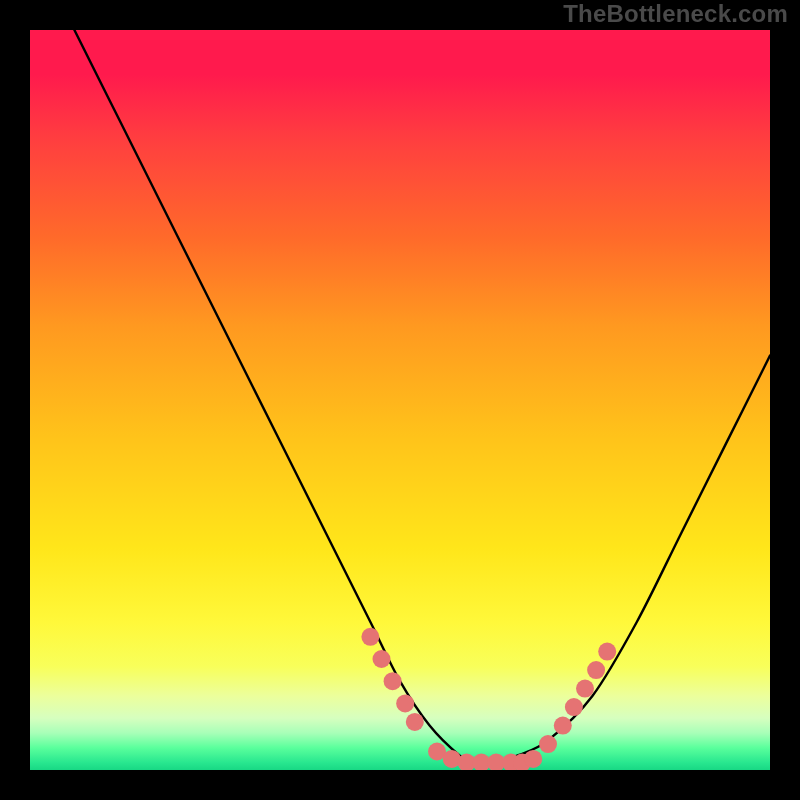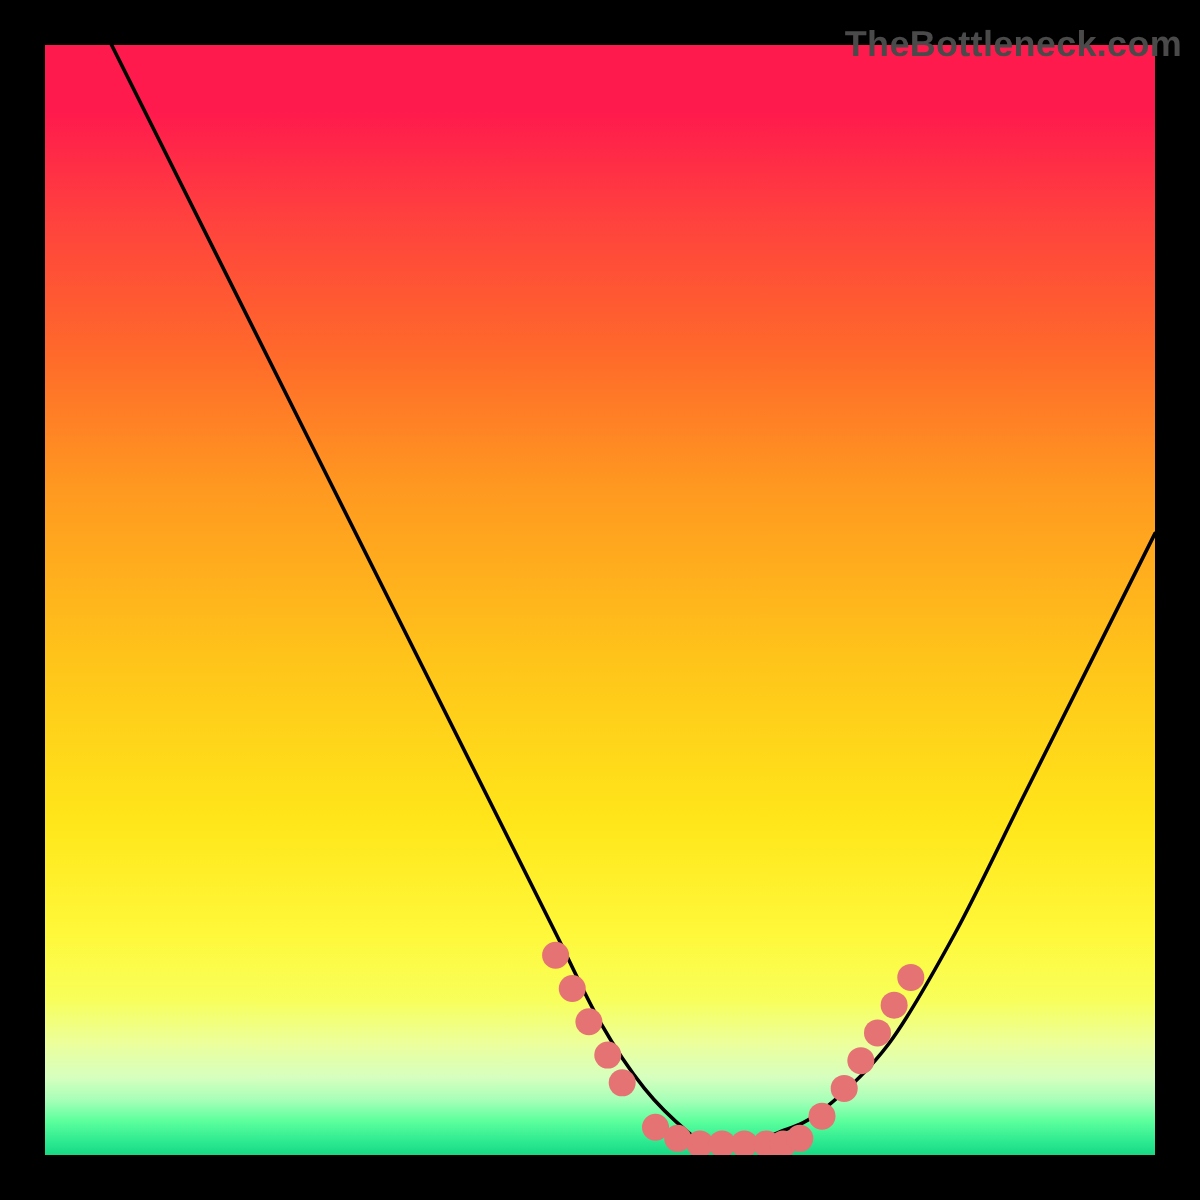--- a/index.html
+++ b/index.html
@@ -37,21 +37,21 @@
       #ecff9c 90%,
       #d6ffbf 93%,
       #a8ffb8 95%,
       #5aff9c 97%,
       #28e78f 99%,
       #18d884 100%
     );
   }
   .watermark {
     position: absolute;
-    top: 16px;
+    top: 0;
     right: 12px;
     font-family: Arial, Helvetica, sans-serif;
     font-size: 24px;
     font-weight: 600;
     color: #4a4a4a;
     letter-spacing: 0.2px;
     margin-left: 19px;
   }
   svg.curve {
     position: absolute;

